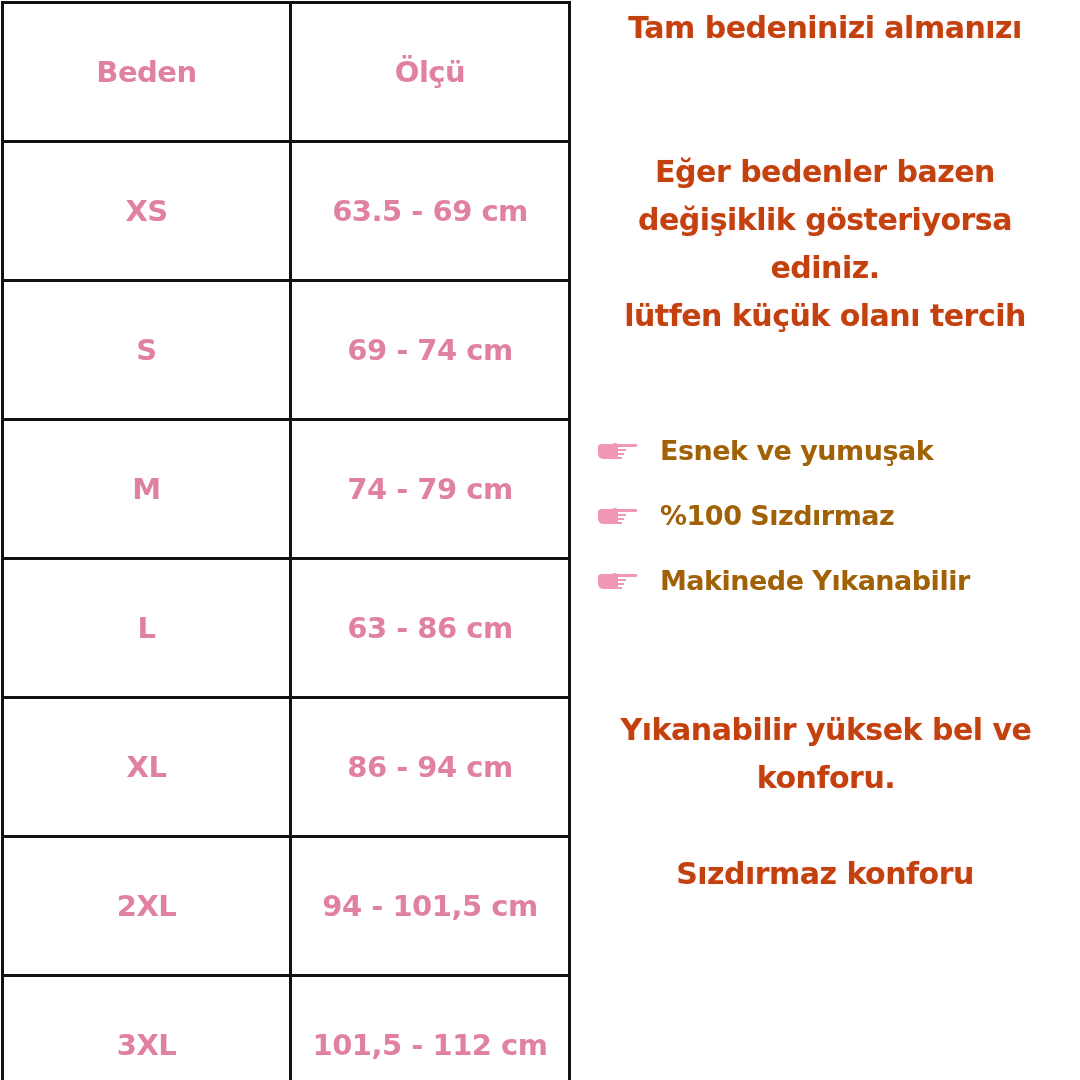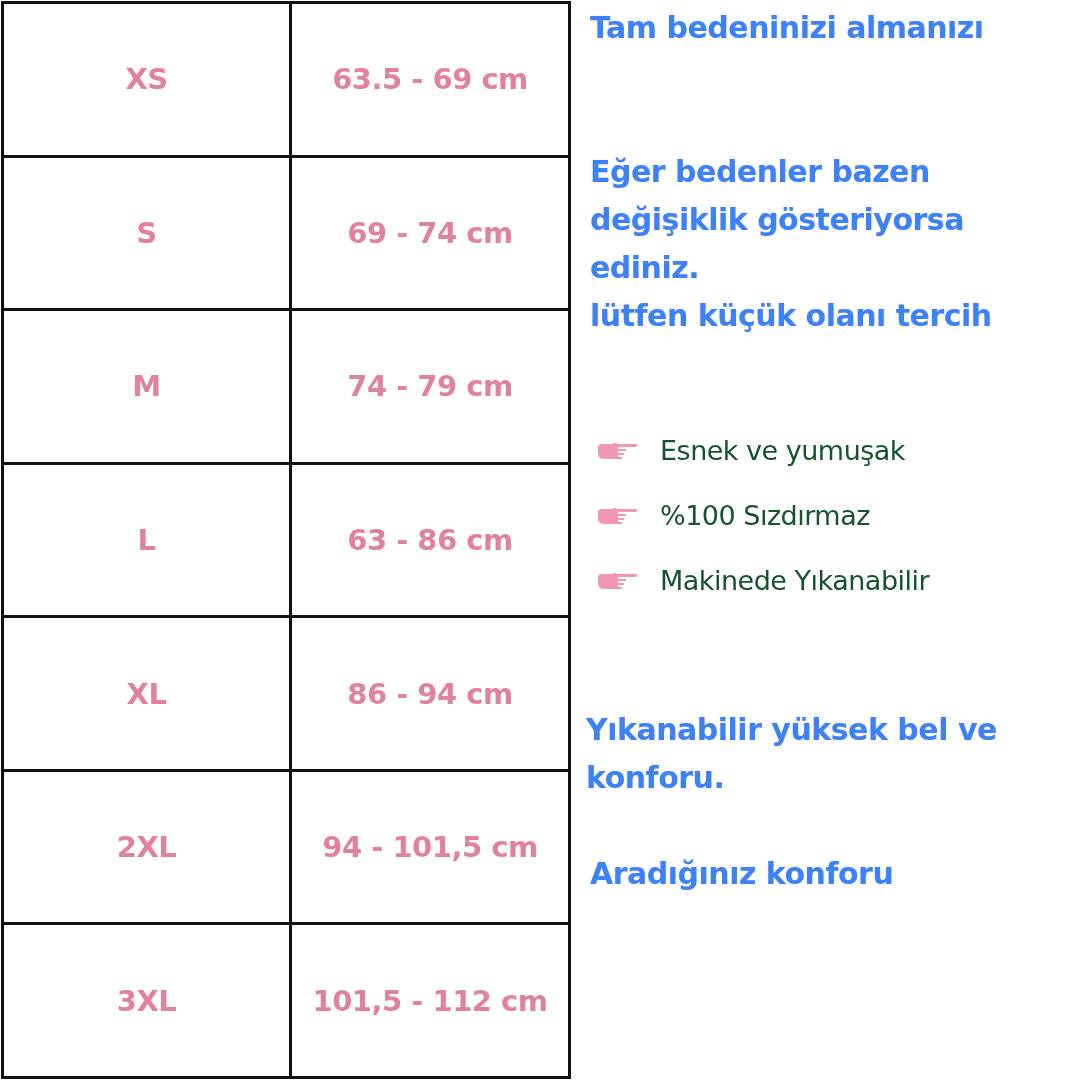--- a/index.html
+++ b/index.html
@@ -16,34 +16,38 @@
     color: #e0829f;
     font-weight: bold;
     font-size: 29px;
     letter-spacing: -0.5px;
     height: 134px;
   }
   .size-table td.col-size { width: 283px; }
   .right { position: absolute; left: 590px; top: 0; width: 480px; }
   .para {
     position: absolute; left: 0; width: 470px;
-    color: #3b82f6; font-weight: bold;
+    text-align: center; color: #c2410c; font-weight: bold;
     font-size: 30px; line-height: 48px; letter-spacing: -0.5px;
     text-shadow: 0 0 2px rgba(240,155,182,0.35);
   }
   .features { position: absolute; left: 0; top: 418px; }
   .feature { display: flex; align-items: center; height: 65px; }
   .feature .hand { width: 44px; height: 20px; margin-left: 6px; margin-right: 20px; position: relative; }
-  .feature .label { color: #14532d; font-weight: normal; font-size: 27px; letter-spacing: -0.5px; text-align: right; }
+  .feature .label { color: #a16207; font-weight: bold; font-size: 27px; letter-spacing: -0.5px; text-align: right; }
 </style>
 </head>
 <body>
 
 <table class="size-table">
   <tbody>
+      <tr>
+    <td class="col-size">Beden</td>
+    <td>Ölçü</td>
+  </tr>
   <tr>
     <td class="col-size">XS</td>
     <td>63.5 - 69 cm</td>
   </tr>
   <tr>
     <td class="col-size">S</td>
     <td>69 - 74 cm</td>
   </tr>
   <tr>
     <td class="col-size">M</td>
@@ -98,15 +102,15 @@
         </svg>
       <span class="label">Makinede Yıkanabilir</span>
     </div>
   </div>
 
   <div class="para" style="top:706px; width:480px; left:-4px">
     <div>Yıkanabilir yüksek bel ve</div>
     <div>konforu.</div>
   </div>
   <div class="para" style="top:850px">
-    <div>Aradığınız konforu</div>
+    <div>Sızdırmaz konforu</div>
   </div>
 </div>
 
 </body></html>

